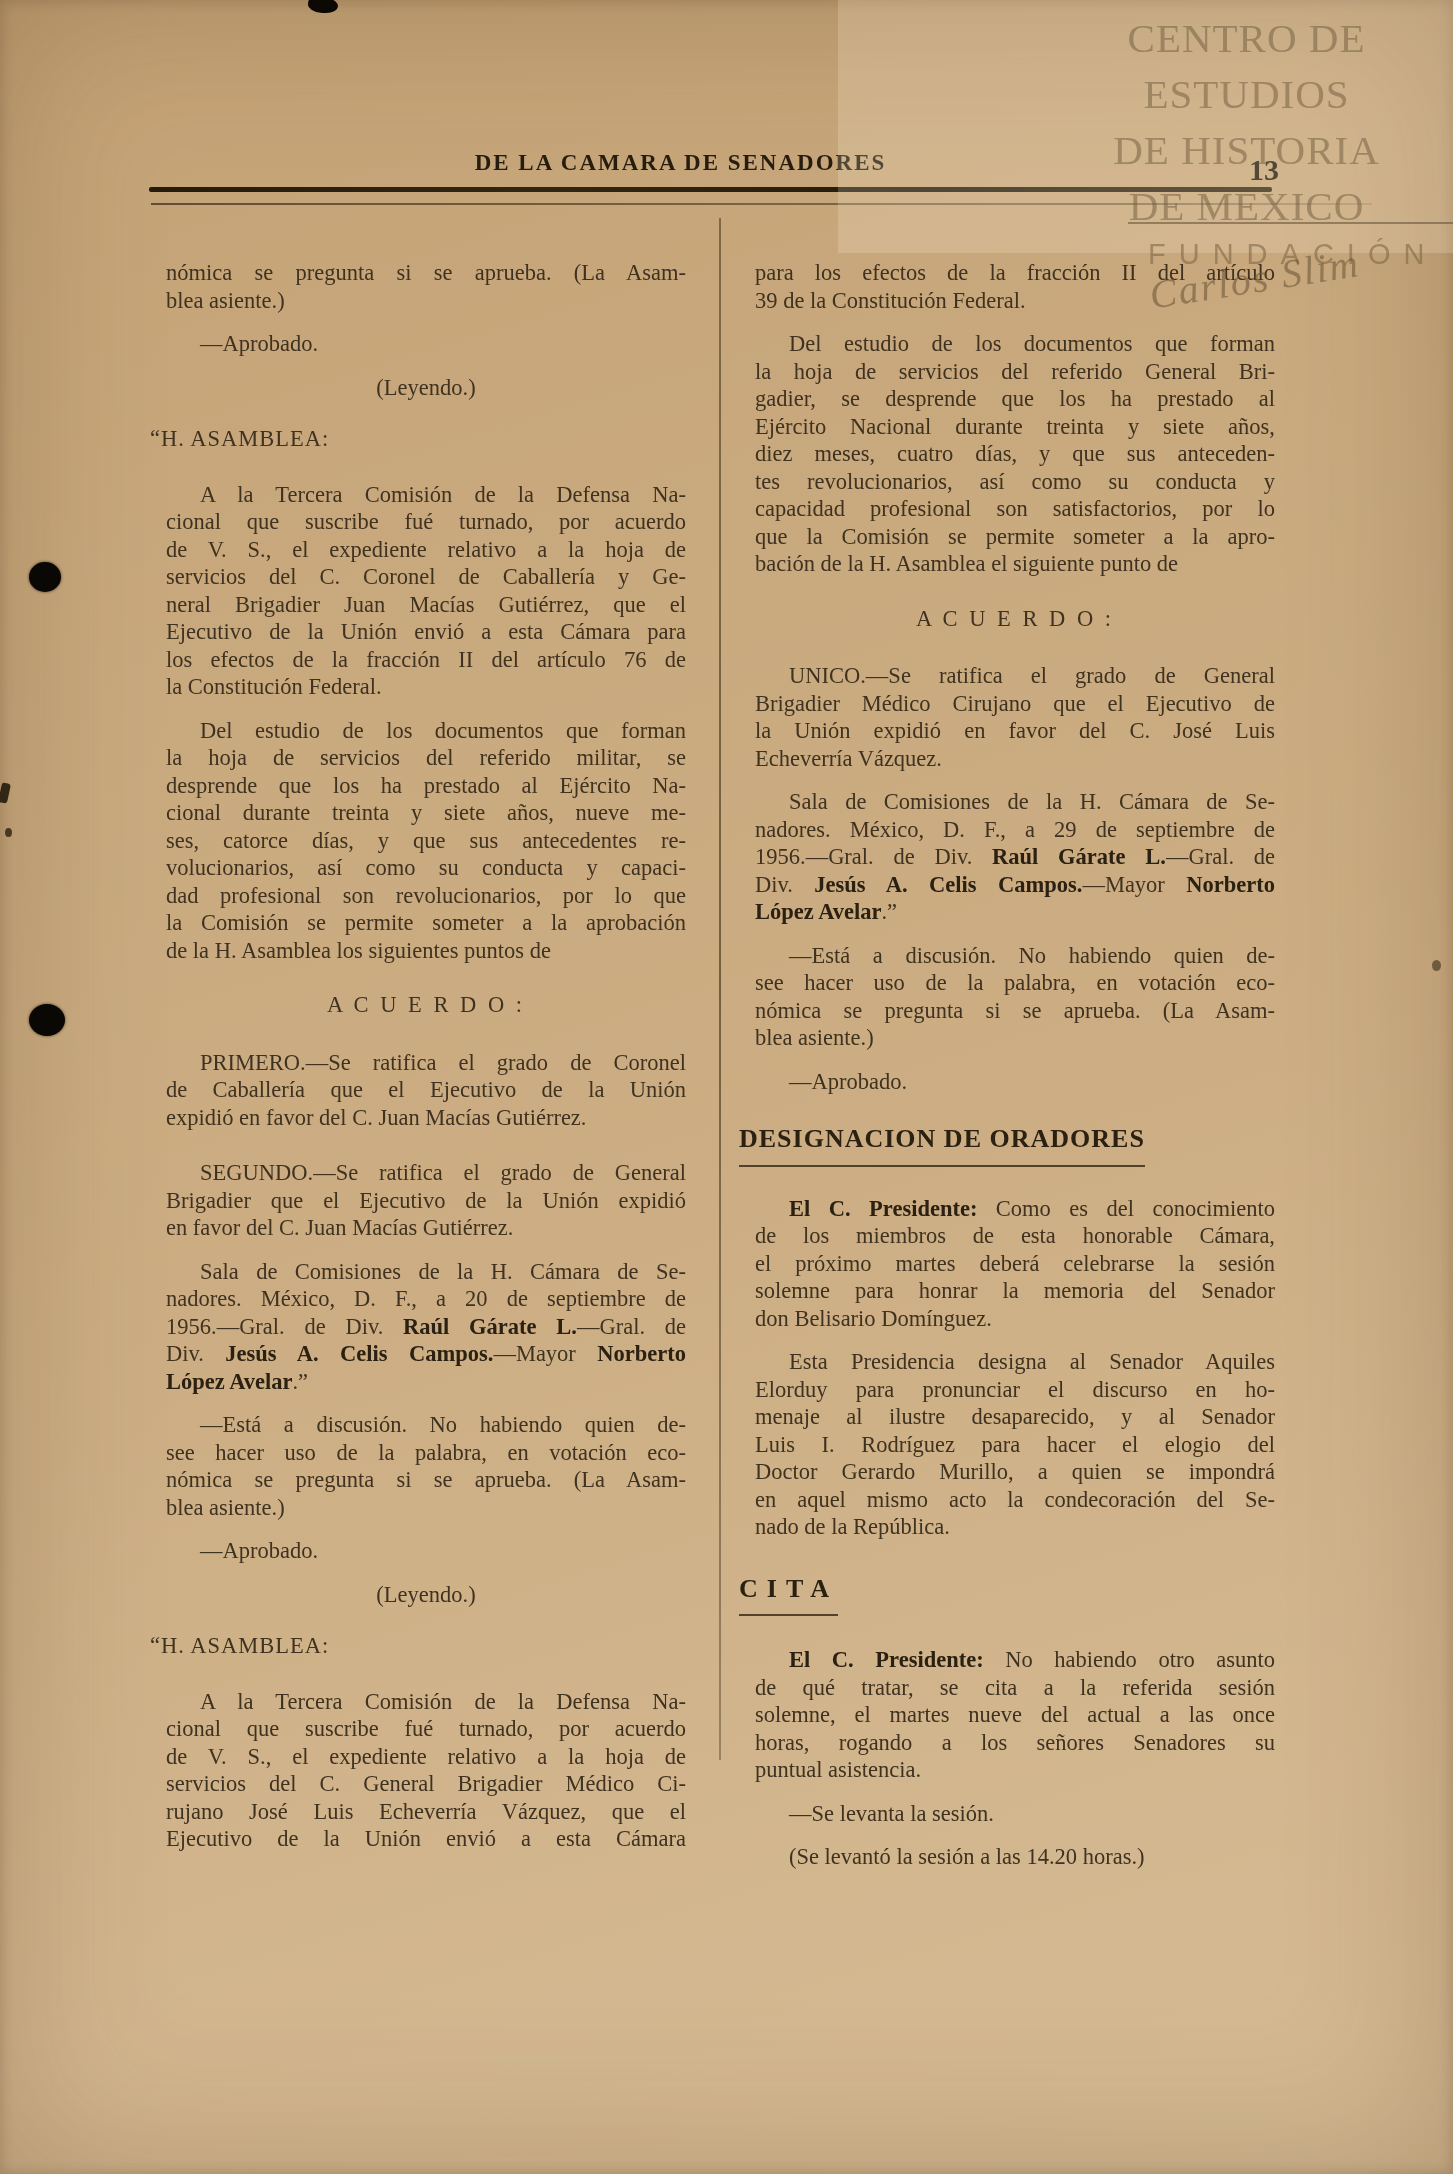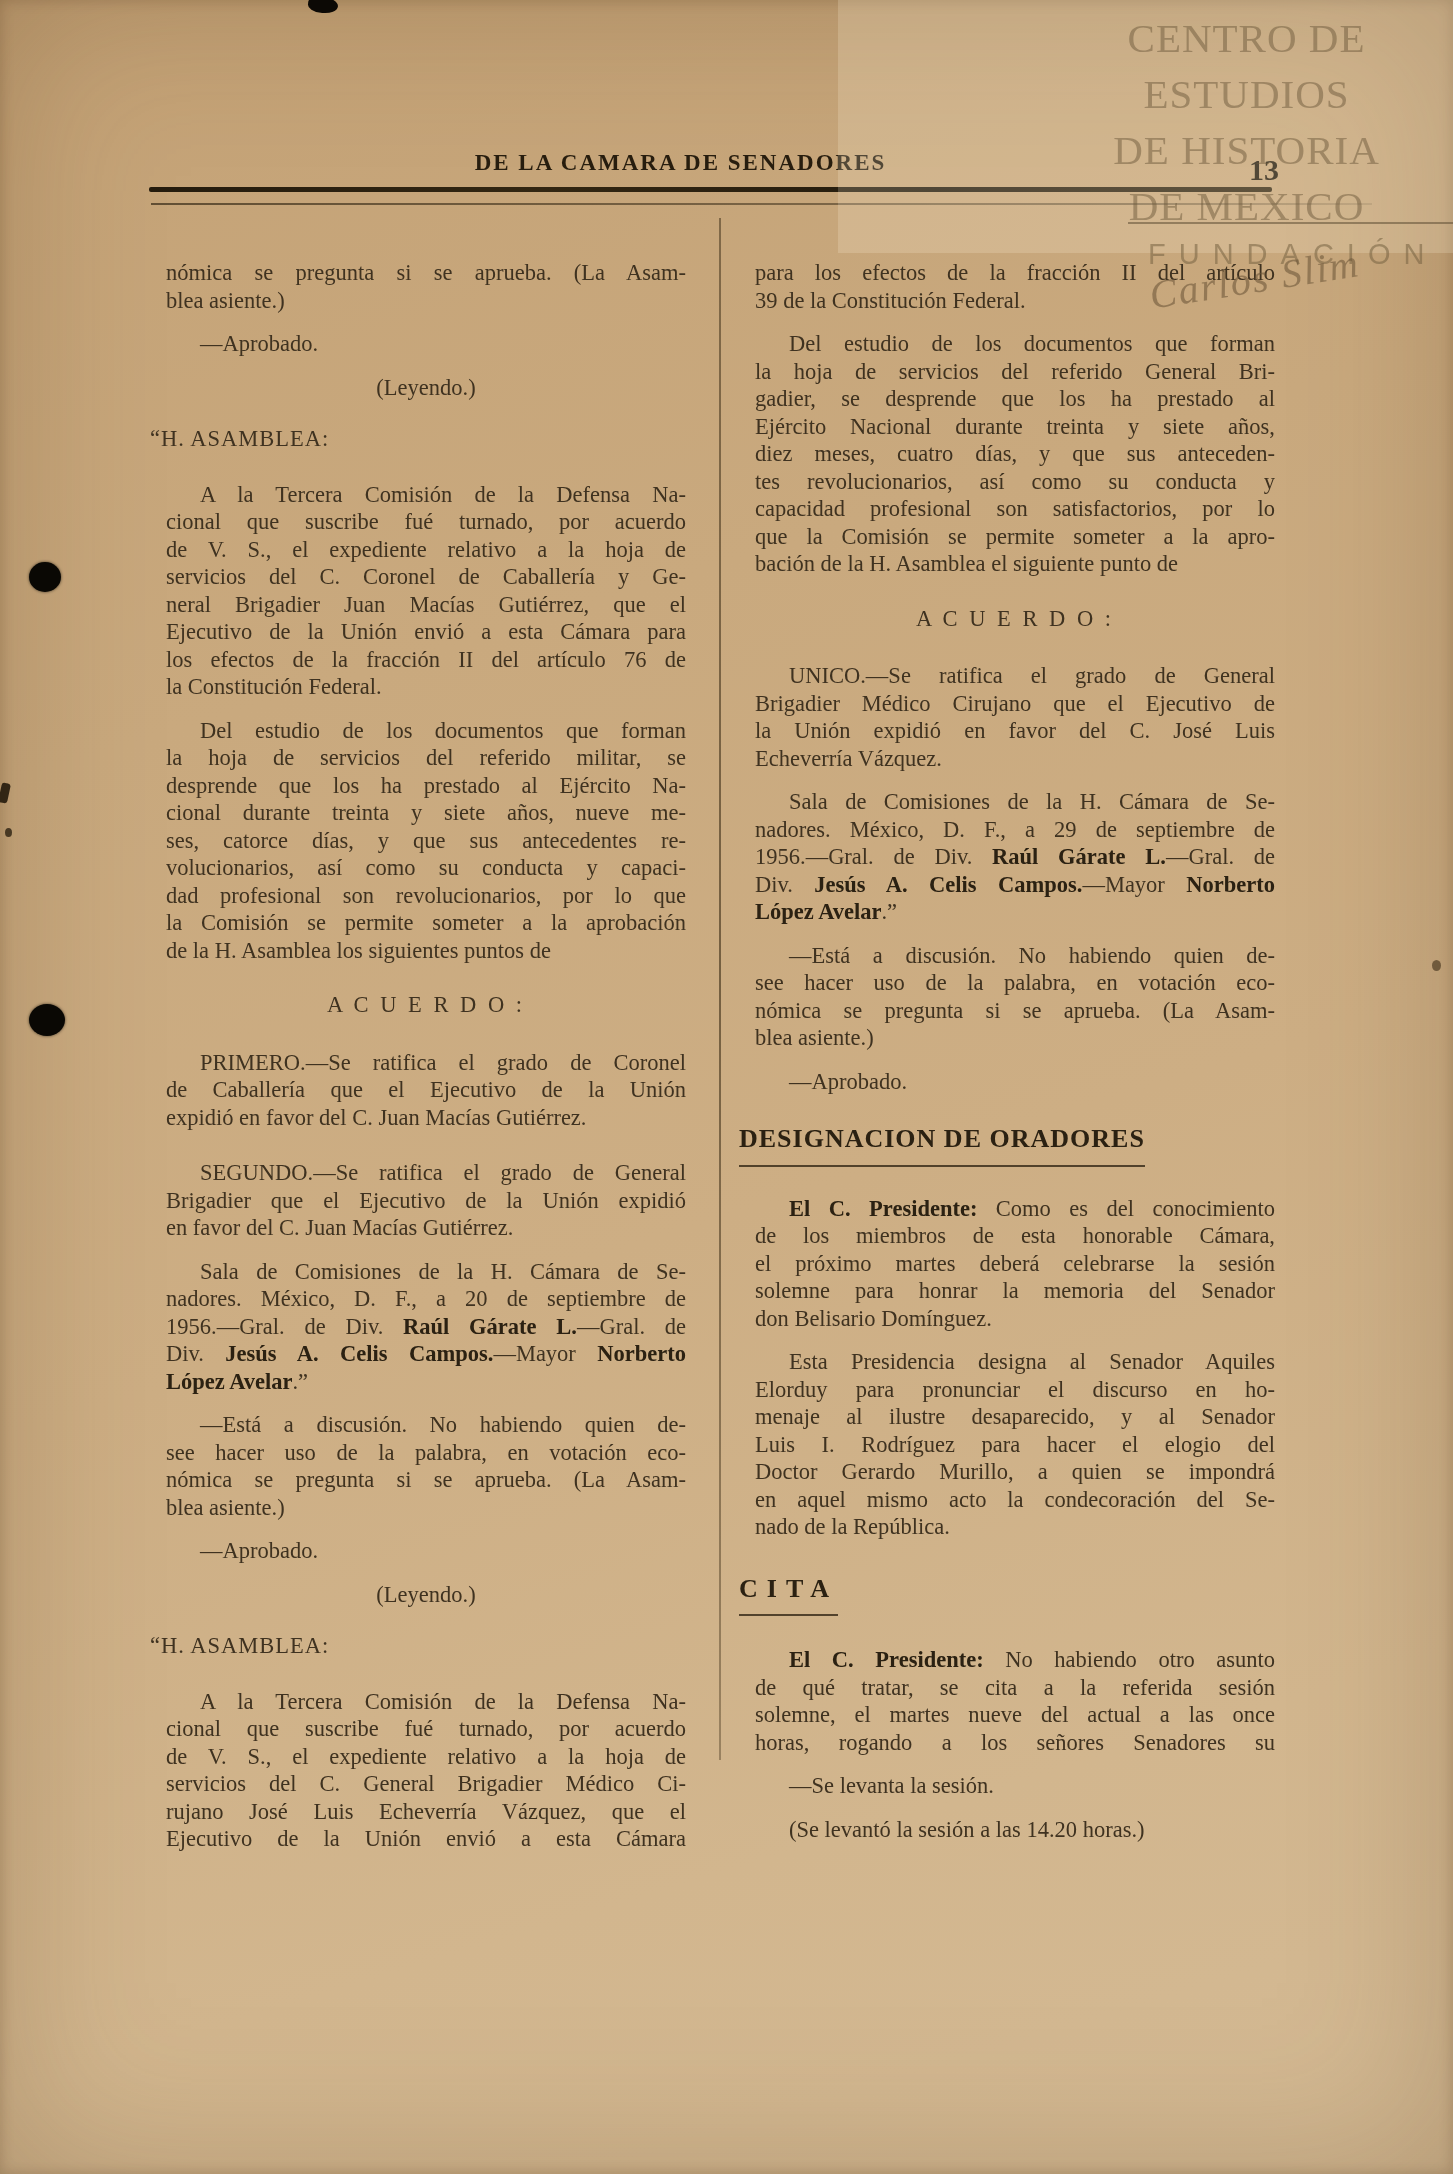--- a/index.html
+++ b/index.html
@@ -213,20 +213,21 @@
         <div class="ln"><span>nado de la República.</span></div>
       </div>
       <div class="blk k-section2">
         <div class="ln"><span class="us">CITA</span></div>
       </div>
       <div class="blk k-para ind">
         <div class="ln j"><span class="bold">El C. Presidente:</span><span> No habiendo otro asunto</span></div>
         <div class="ln j"><span>de qué tratar, se cita a la referida sesión</span></div>
         <div class="ln j"><span>solemne, el martes nueve del actual a las once</span></div>
         <div class="ln j"><span>horas, rogando a los señores Senadores su</span></div>
+        <div class="ln"><span>puntual asistencia.</span></div>
       </div>
       <div class="blk k-line sp-sm">
         <div class="ln"><span>—Se levanta la sesión.</span></div>
       </div>
       <div class="blk k-line sp-sm">
         <div class="ln"><span>(Se levantó la sesión a las 14.20 horas.)</span></div>
       </div>
     </div>
 
   <div class="blob-top"></div>

